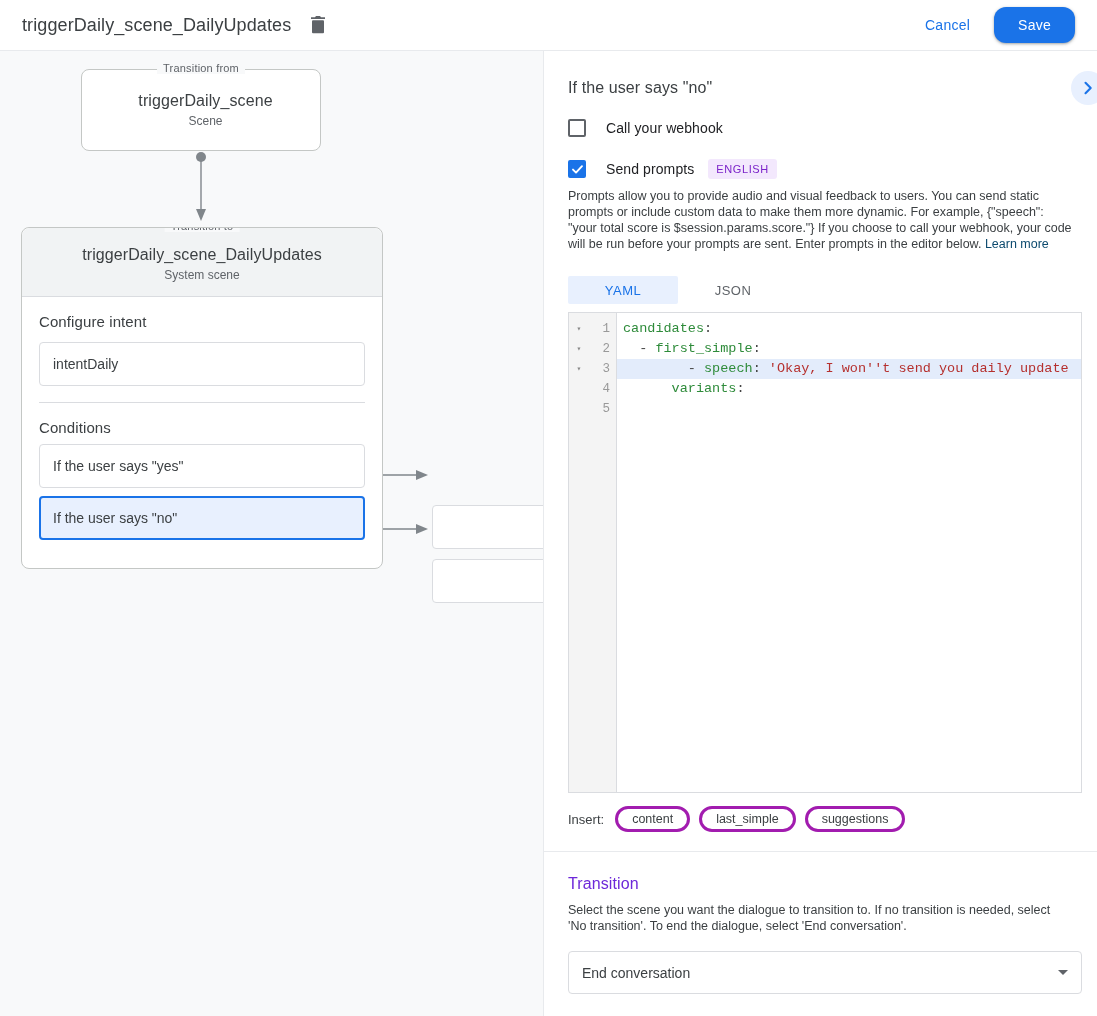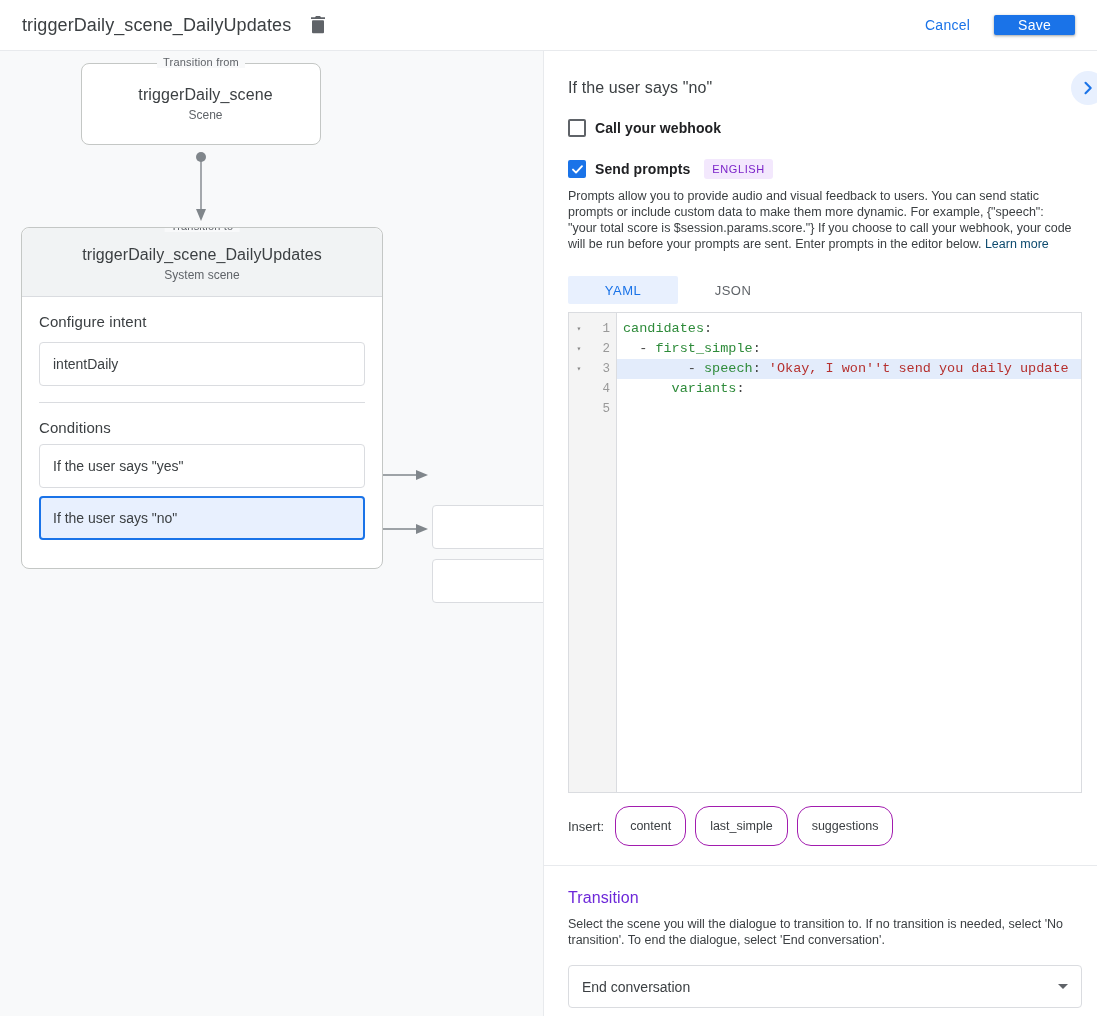--- a/index.html
+++ b/index.html
@@ -50,23 +50,23 @@
     font-family: inherit;
   }
   .save-btn {
     margin-left: 16px; margin-right: 22px;
     background: #1a73e8;
     color: #ffffff;
     font-size: 14px;
     font-weight: 500;
     letter-spacing: 0.25px;
     border: none;
-    border-radius: 2px;
+    border-radius: 12px;
     padding: 0 24px;
-    height: 20px;
+    height: 36px;
     cursor: pointer;
     font-family: inherit;
     box-shadow: 0 1px 2px rgba(60,64,67,.30), 0 1px 3px 1px rgba(60,64,67,.15);
   }
 
   
   .canvas {
     position: absolute;
     left: 0; top: 51px;
     width: 543px; height: 965px;
@@ -89,21 +89,21 @@
     background: #f8f9fa;
     padding: 0 6px;
     font-size: 11px;
     color: #5f6368;
     white-space: nowrap;
     letter-spacing: .2px;
   }
 
   
   #card-from {
-    left: 81px; top: 12px;
+    left: 81px; top: 18px;
     width: 240px; height: 82px;
     display: flex; flex-direction: column;
     align-items: center; justify-content: center; padding-left: 9px;
   }
   #card-from .scene-name {
     font-size: 16px; color: #3c4043; letter-spacing: .1px;
   }
   #card-from .scene-sub {
     font-size: 12px; color: #5f6368; margin-top: 4px;
   }
@@ -211,23 +211,23 @@
     background: #fff;
     cursor: pointer;
     flex: none;
   }
   .cb.checked {
     background: #1a73e8;
     border-color: #1a73e8;
     display: flex; align-items: center; justify-content: center;
   }
   .checklabel {
-    margin-left: 9px;
+    margin-left: 20px;
     font-size: 14px;
-    font-weight: bold;
+    font-weight: normal;
     color: #202124;
     letter-spacing: .1px;
   }
   .badge {
     margin-left: 14px;
     background: #f3e8fd;
     color: #7b23c9;
     font-size: 11px;
     letter-spacing: .6px;
     padding: 4px 8px;
@@ -309,23 +309,23 @@
   }
   .cline.hl { background: #e3ecfb; }
   .tok-key { color: #2e8b3a; }
   .tok-punct { color: #444444; }
   .tok-str { color: #b5302e; }
 
   
   .insertrow { display: flex; align-items: center; margin-top: 13px; }
   .insert-label { font-size: 13px; color: #3c4043; margin-right: 11px; }
   .chip {
-    border: 1px solid #a21caf;
+    border: 3px solid #a21caf;
     border-radius: 14px;
-    height: 40px;
+    height: 26px;
     padding: 0 14px;
     display: flex; align-items: center;
     font-size: 12.5px;
     color: #3c4043;
     margin-right: 9px;
     cursor: pointer;
     background: #fff;
   }
 
   .panel-sep {
@@ -498,21 +498,21 @@
       <div class="insertrow">
         <div class="insert-label">Insert:</div>
         <div class="chip">content</div>
         <div class="chip">last_simple</div>
         <div class="chip">suggestions</div>
       </div>
 
       <div class="panel-sep"></div>
 
       <div class="trans-title">Transition</div>
-      <div class="trans-desc">Select the scene you will the dialogue to transition to. If no transition is needed, select 'No transition'. To end the dialogue, select 'End conversation'.</div>
+      <div class="trans-desc">Select the scene you want the dialogue to transition to. If no transition is needed, select 'No transition'. To end the dialogue, select 'End conversation'.</div>
       <div class="select">
         <div class="sel-val">End conversation</div>
         <div class="caret"></div>
       </div>
 
     </div>
   </div>
 </div>
 
 </body></html>

